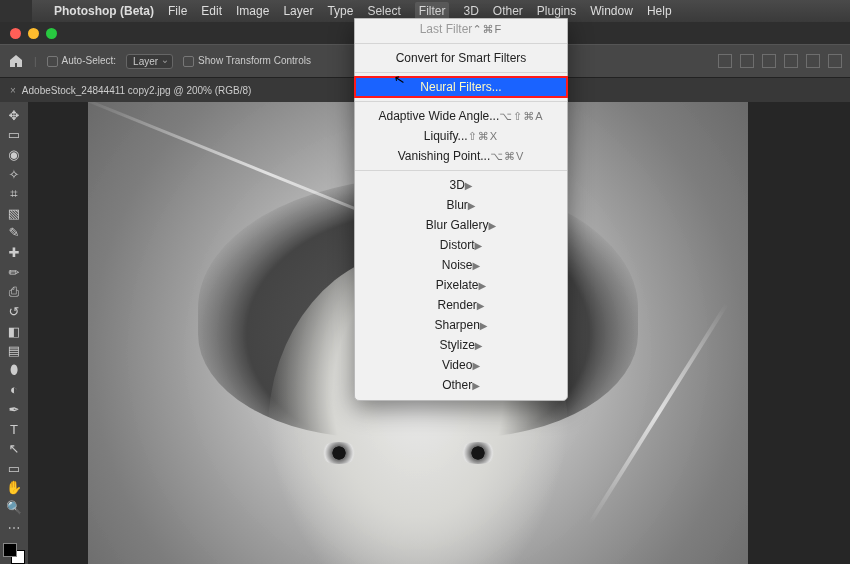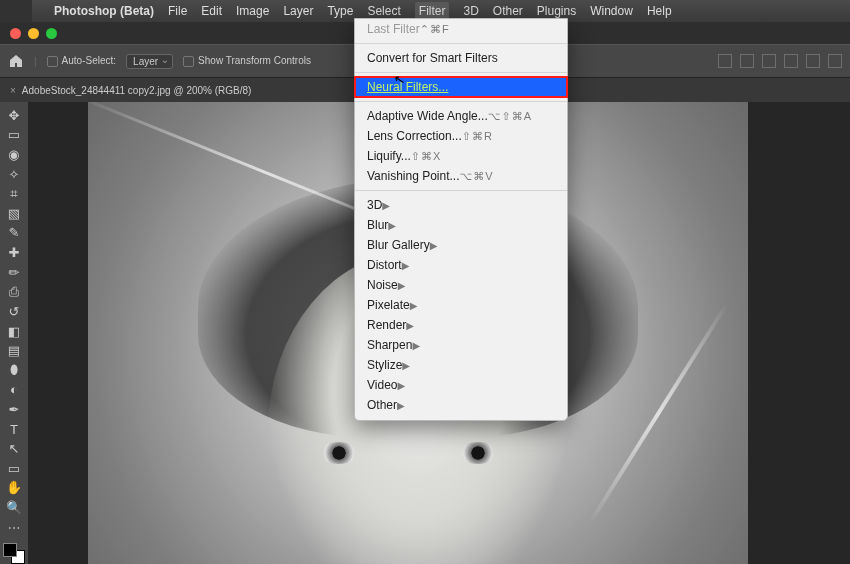--- a/index.html
+++ b/index.html
@@ -39,25 +39,25 @@
 
 .face { position: absolute; left: 50%; top: 58%; width: 300px; height: 360px; transform: translate(-50%,-50%); background: radial-gradient(ellipse at 50% 40%, #e4e4e4 0%, #d4d4d0 40%, rgba(0,0,0,0) 72%); border-radius: 50% 50% 46% 46%; pointer-events: none; }
 .hair { position: absolute; left: 50%; top: 16%; width: 440px; height: 260px; transform: translateX(-50%); background: radial-gradient(ellipse at 50% 60%, #5a5a5a 0%, #474747 55%, rgba(0,0,0,0) 75%); border-radius: 50% 50% 40% 40%; pointer-events: none; }
 .eye { position: absolute; width: 40px; height: 22px; background: radial-gradient(circle at 50% 50%, #1a1a1a 0%, #1a1a1a 28%, #6b6b6b 30%, #dcdcdc 62%, rgba(0,0,0,0) 70%); border-radius: 50%; pointer-events: none; }
 .eye.l { left: 35%; top: 60%; }
 .eye.r { left: 56%; top: 60%; }
 .crease { position: absolute; background: linear-gradient(90deg, rgba(255,255,255,0) 0%, rgba(255,255,255,.65) 50%, rgba(255,255,255,0) 100%); pointer-events: none; }
 .crease.c1 { left: -30px; top: 90px; width: 420px; height: 3px; transform: rotate(22deg); }
 .crease.c2 { right: -40px; top: 330px; width: 260px; height: 4px; transform: rotate(-58deg); }
 .menu { position: absolute; left: 354px; top: 18px; width: 214px; background: #f1f1f1; border: 1px solid #b9b9b9; border-radius: 0 0 5px 5px; box-shadow: 0 8px 24px rgba(0,0,0,.45); font-size: 12px; color: #222; padding-bottom: 5px; z-index: 50; }
-.mi { height: 20px; display: flex; align-items: center; padding: 0 12px; justify-content: flex-start; cursor: default; }
+.mi { height: 20px; display: flex; align-items: center; padding: 0 12px; justify-content: center; cursor: default; }
 .mi .sc { color: #7a7a7a; font-size: 11px; letter-spacing: 1px; }
 .mi .sub { color: #7a7a7a; font-size: 10px; }
 .mi.disabled { color: #9a9a9a; }
-.mi.hl { background: #1a63ff; color: #bef264; outline: 2px solid #ff1a1a; outline-offset: -1px; text-decoration: underline; }
+.mi.hl { background: #1a63ff; color: #fef9c3; outline: 2px solid #ff1a1a; outline-offset: -1px; }
 .sep { height: 1px; background: #d5d5d5; margin: 4px 0; }
 .cursor { position: absolute; left: 394px; top: 72px; font-size: 13px; color: #000; z-index: 60; transform: rotate(-12deg); pointer-events: none; }
 </style>
 </head>
 <body>
 
 <div class="mac-menubar">
   <span class="apple"></span>
   <span class="app-name">Photoshop (Beta)</span>
   <span>File</span>
@@ -162,24 +162,20 @@
   <div class="sep"></div>
   <div class="mi hl">
       <span>Neural Filters...</span>
     </div>
   <div class="sep"></div>
   <div class="mi">
       <span>Adaptive Wide Angle...</span>
       <span class="sc">⌥⇧⌘A</span>
     </div>
   <div class="mi">
-      <span>Lens Correction...</span>
-      <span class="sc">⇧⌘R</span>
-    </div>
-  <div class="mi">
       <span>Liquify...</span>
       <span class="sc">⇧⌘X</span>
     </div>
   <div class="mi">
       <span>Vanishing Point...</span>
       <span class="sc">⌥⌘V</span>
     </div>
   <div class="sep"></div>
   <div id="submenus">
       <div class="mi">

